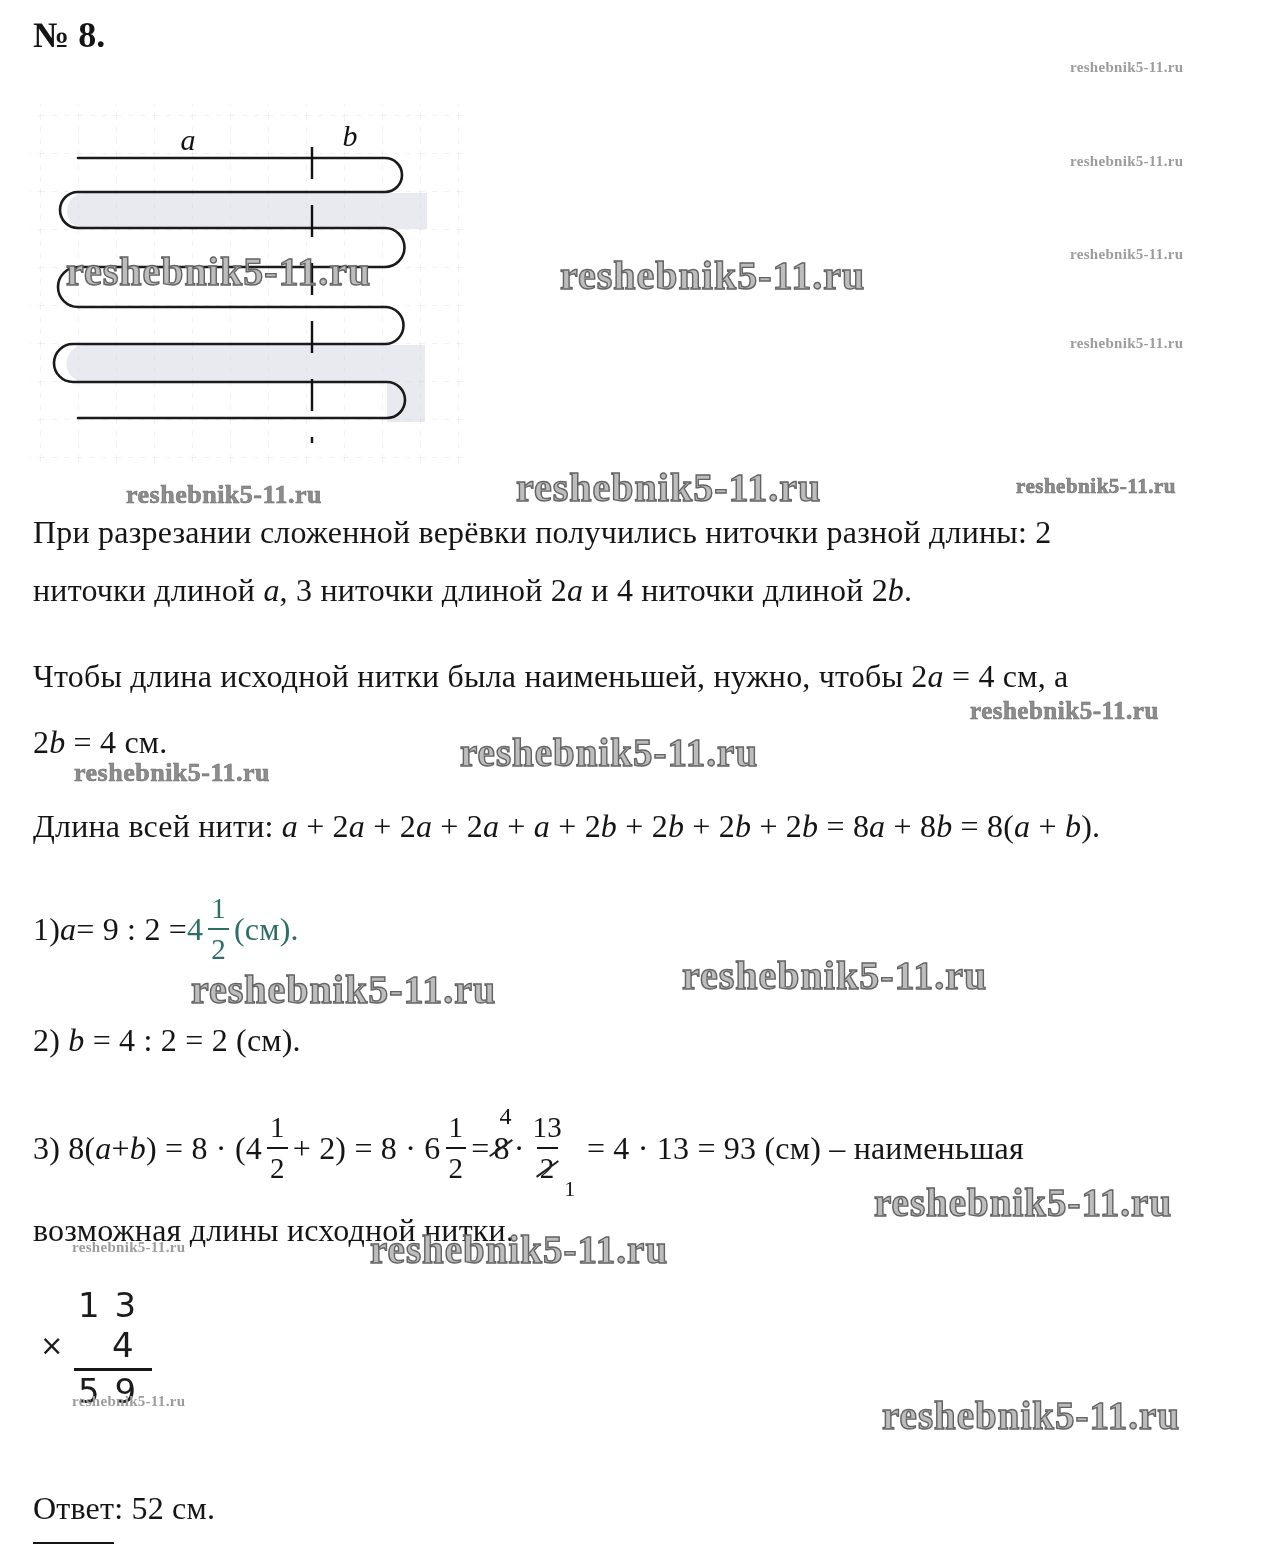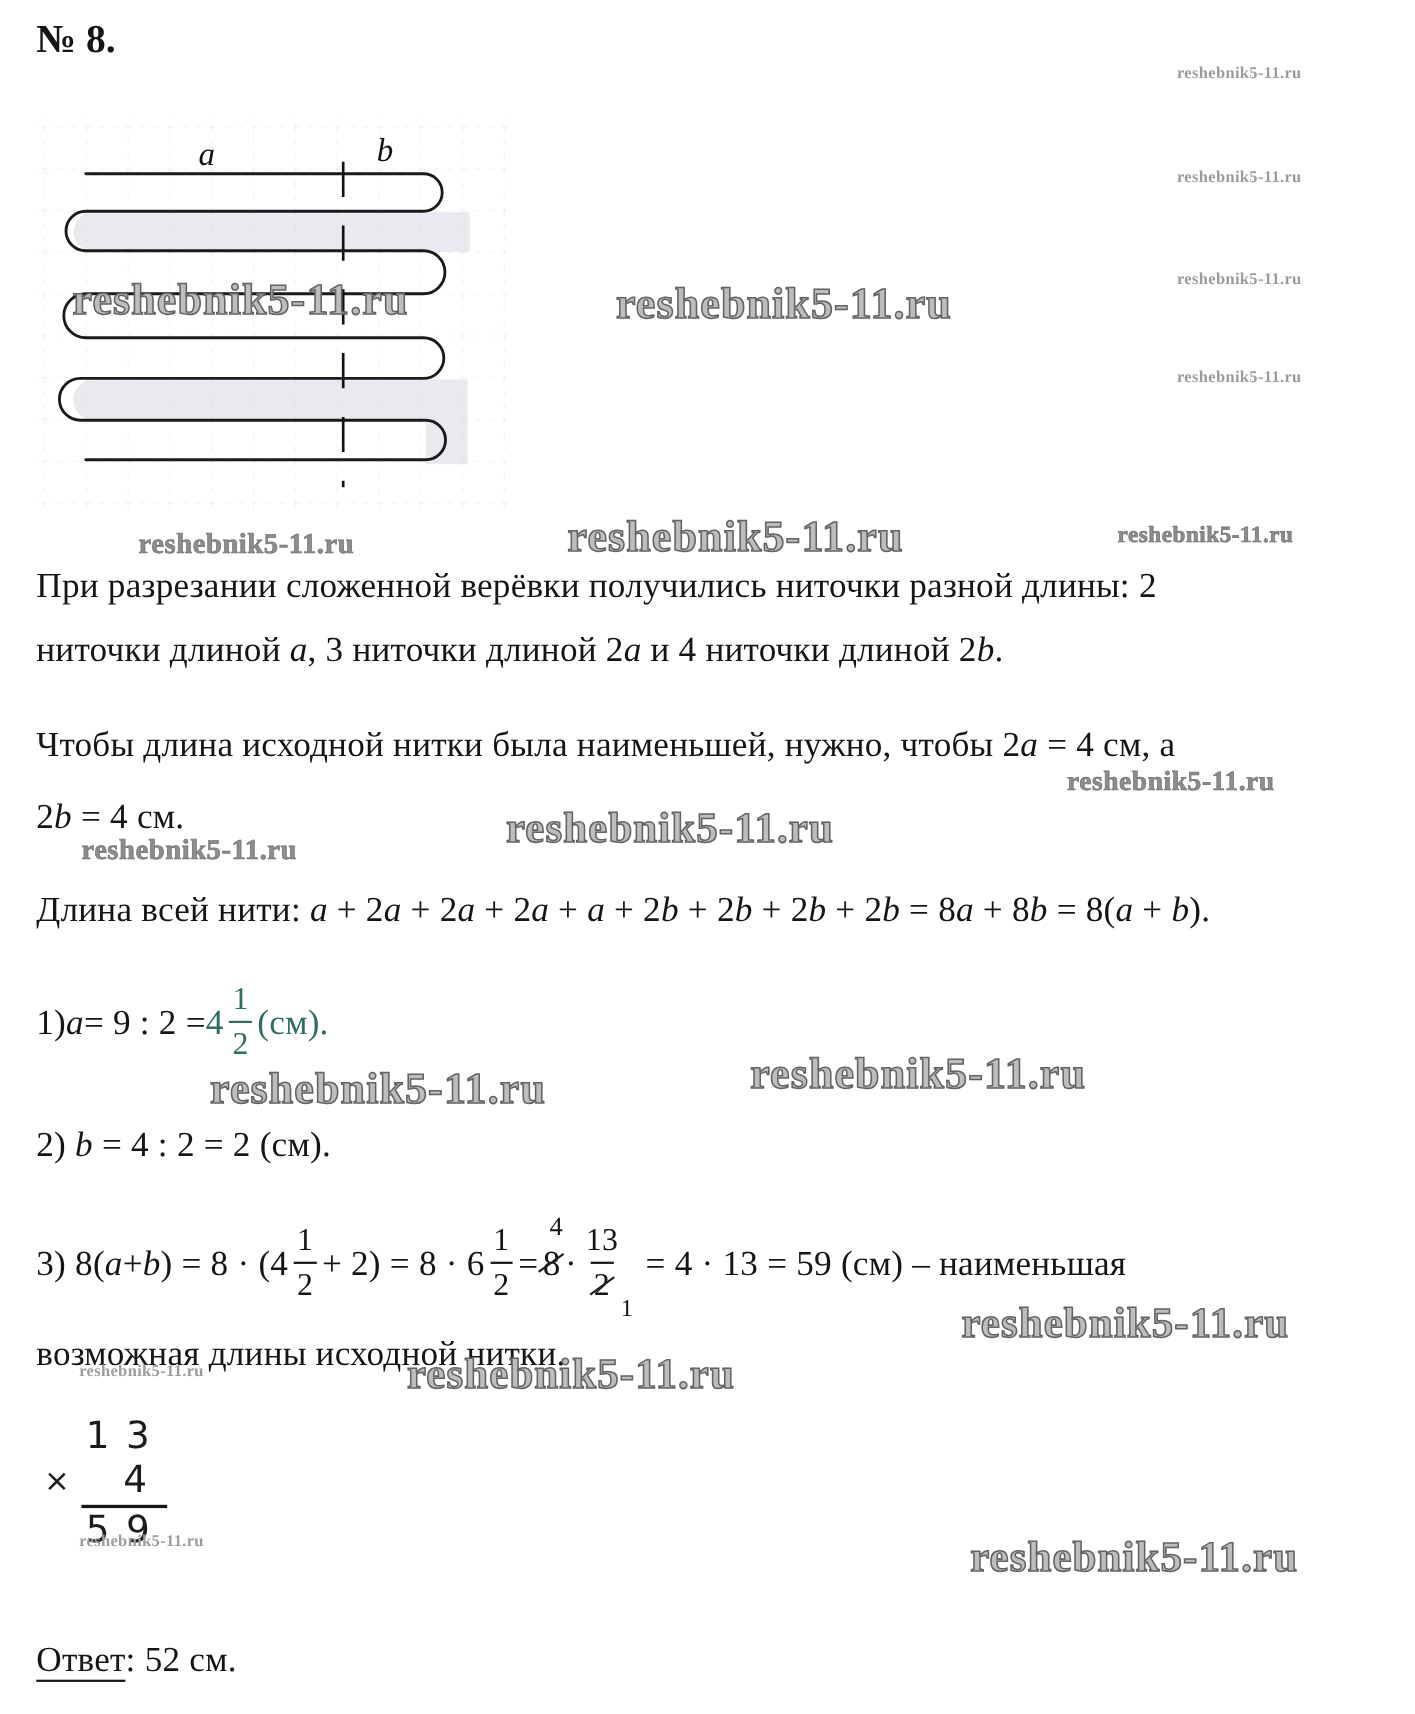--- a/index.html
+++ b/index.html
@@ -21,21 +21,21 @@
   .cstack .sup{position:absolute;top:-27px;left:6px;font-size:24px;font-style:normal;}
   .fsub{position:absolute;right:-18px;bottom:-17px;font-size:22px;}
   .f3{margin-right:22px;}
   .wm{position:absolute;white-space:nowrap;font-weight:bold;font-family:"Liberation Serif",serif;line-height:1;}
   .wm-sm{color:#9c9c9c;letter-spacing:0.3px;}
   .wm-md{color:#8d8d8d;-webkit-text-stroke:0.6px #6e6e6e;letter-spacing:0.5px;}
   .wm-lg{color:#bdbdbd;-webkit-text-stroke:1.4px #636363;letter-spacing:1px;}
   .mult{font-family:"DejaVu Sans",sans-serif;font-size:34px;color:#1c1c1c;}
   .mult .abs{line-height:1;}
   .mline{background:#161616;height:3px;position:absolute;}
-  .answer-label{border-bottom:2.5px solid #151515;padding-bottom:1px;}
+  .answer-label{border-bottom:2.5px solid #151515;padding-bottom:16px;}
   .hdr{font-size:36px;font-weight:bold;}
 </style>
 </head>
 <body>
 
 <div class="abs hdr" style="left:33px;top:14px;">№ 8.</div>
 
 <svg class="abs" style="left:30px;top:104px;" width="440" height="360" viewBox="0 0 440 360">
   <defs>
     <pattern id="grid" width="38" height="38" patternUnits="userSpaceOnUse" patternTransform="translate(10,11)">
@@ -100,21 +100,21 @@
       <span class="fnum">1</span>
       <span class="fden">2</span>
     </span>
     <span> = </span>
     <span class="cstack"><span class="sup">4</span><span class="cancel">8</span></span>
     <span> · </span>
     <span class="frac f3">
       <span class="fnum">13</span>
       <span class="fden"><span class="cancel">2</span><span class="fsub">1</span></span>
     </span>
-    <span> = 4 · 13 = 59 (см) – наименьшая</span>
+    <span> = 4 · 13 = 93 (см) – наименьшая</span>
 </div>
 
 <div class="abs txt" style="left:33px;top:1210px;">возможная длины исходной нитки.</div>
 
 <div class="abs mult" style="left:40px;top:1288px;width:140px;height:120px;">
   <div class="abs" style="left:38px;top:0px;letter-spacing:2px;">1 3</div>
   <div class="abs" style="left:0px;top:44px;font-size:28px;">×</div>
   <div class="abs" style="left:72px;top:40px;">4</div>
   <div class="mline" style="left:34px;top:80px;width:78px;"></div>
   <div class="abs" style="left:38px;top:86px;letter-spacing:2px;">5 9</div>

